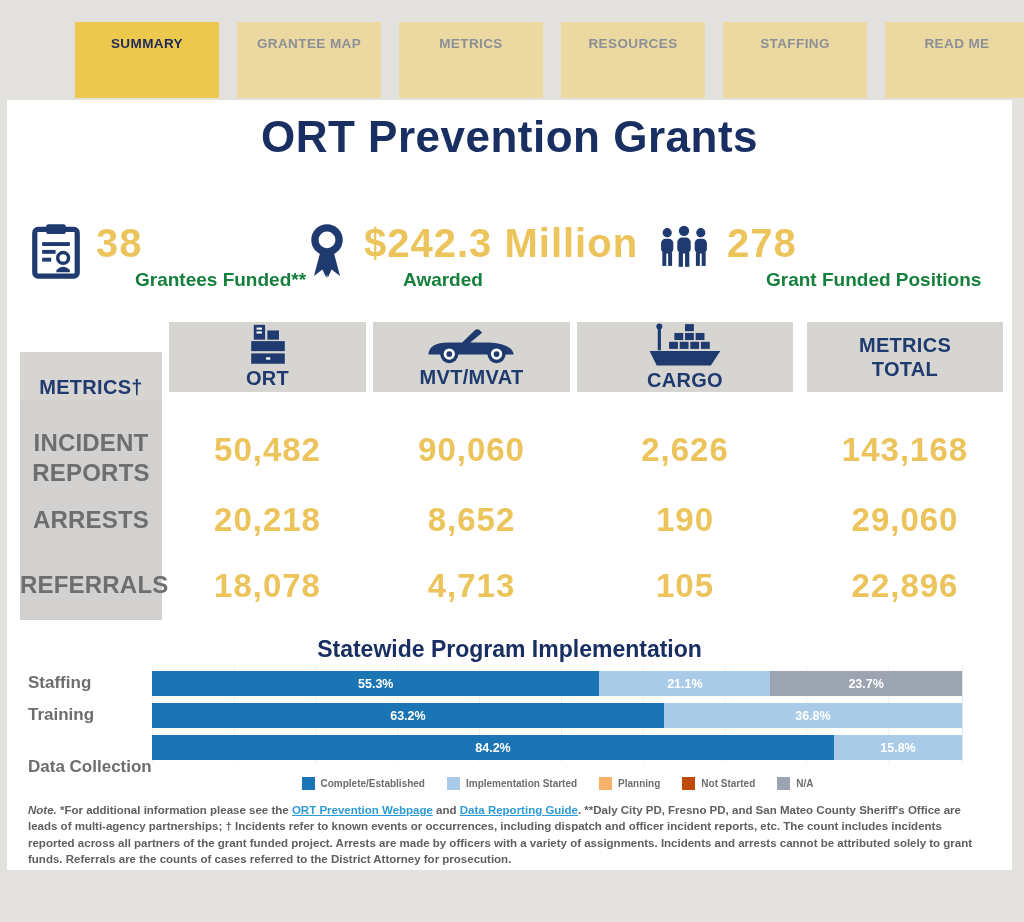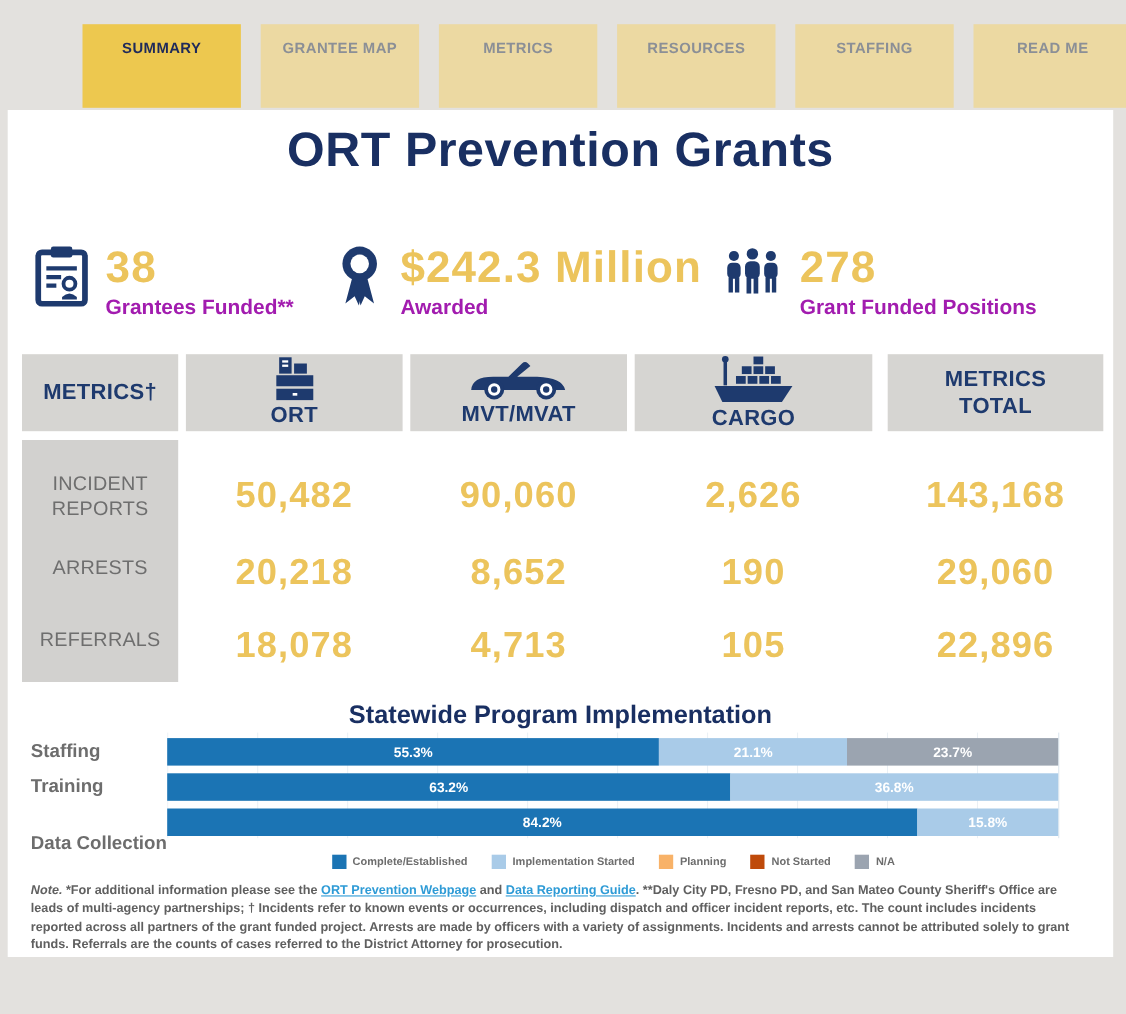--- a/index.html
+++ b/index.html
@@ -32,46 +32,46 @@
     position:absolute; left:0; right:0; top:12px;
     text-align:center; font-size:44px; font-weight:bold;
     color:#192f62; letter-spacing:.5px;
   }
 
   
   .stat { position:absolute; display:flex; align-items:flex-start; }
   .stat-icon { flex:0 0 auto; }
   .stat-text { margin-left:14px; }
   .stat-value { font-size:40px; font-weight:bold; color:#ecc45c; line-height:1.05; letter-spacing:1px; }
-  .stat-label { font-size:19px; font-weight:bold; color:#a21caf; margin-top:5px; }
+  .stat-label { font-size:19px; font-weight:bold; color:#15803d; margin-top:5px;margin-left:39px; }
   #stat-1 { left:23px;  top:122px; }
   #stat-2 { left:297px; top:122px; }
   #stat-3 { left:648px; top:122px; }
 
   
   .hcell {
     position:absolute; top:222px; height:70px;
     background:#d6d5d2; color:#1e3a6e; font-weight:bold;
     display:flex; flex-direction:column; align-items:center; justify-content:center;
     text-align:center; font-size:20px; letter-spacing:.3px;
   }
   .hcell .hicon { line-height:0; margin-bottom:1px; }
-  .c0 { left:13px;  width:142px; }
+  .c0 { left:13px;  width:142px;margin-top:30px; }
   .c1 { left:162px; width:197px; }
   .c2 { left:366px; width:197px; }
   .c3 { left:570px; width:216px; }
   .c4 { left:800px; width:196px; }
 
   .rowhead-block {
     position:absolute; left:13px; top:300px; width:142px; height:220px;
     background:#d2d1cf;
   }
   .rowhead {
     position:absolute; left:0; right:0;
-    color:#6e6e6e; font-weight:normal; font-size:18px; line-height:1.25;
+    color:#6e6e6e; font-weight:bold; font-size:24px; line-height:1.25;
     text-align:center; letter-spacing:.2px;
   }
   #rowhead-0 { top:28px; }
   #rowhead-1 { top:105px; }
   #rowhead-2 { top:170px; }
 
   .vcell {
     position:absolute; height:40px; line-height:40px;
     text-align:center; font-size:33px; font-weight:bold;
     color:#ecc45c; letter-spacing:1px;

